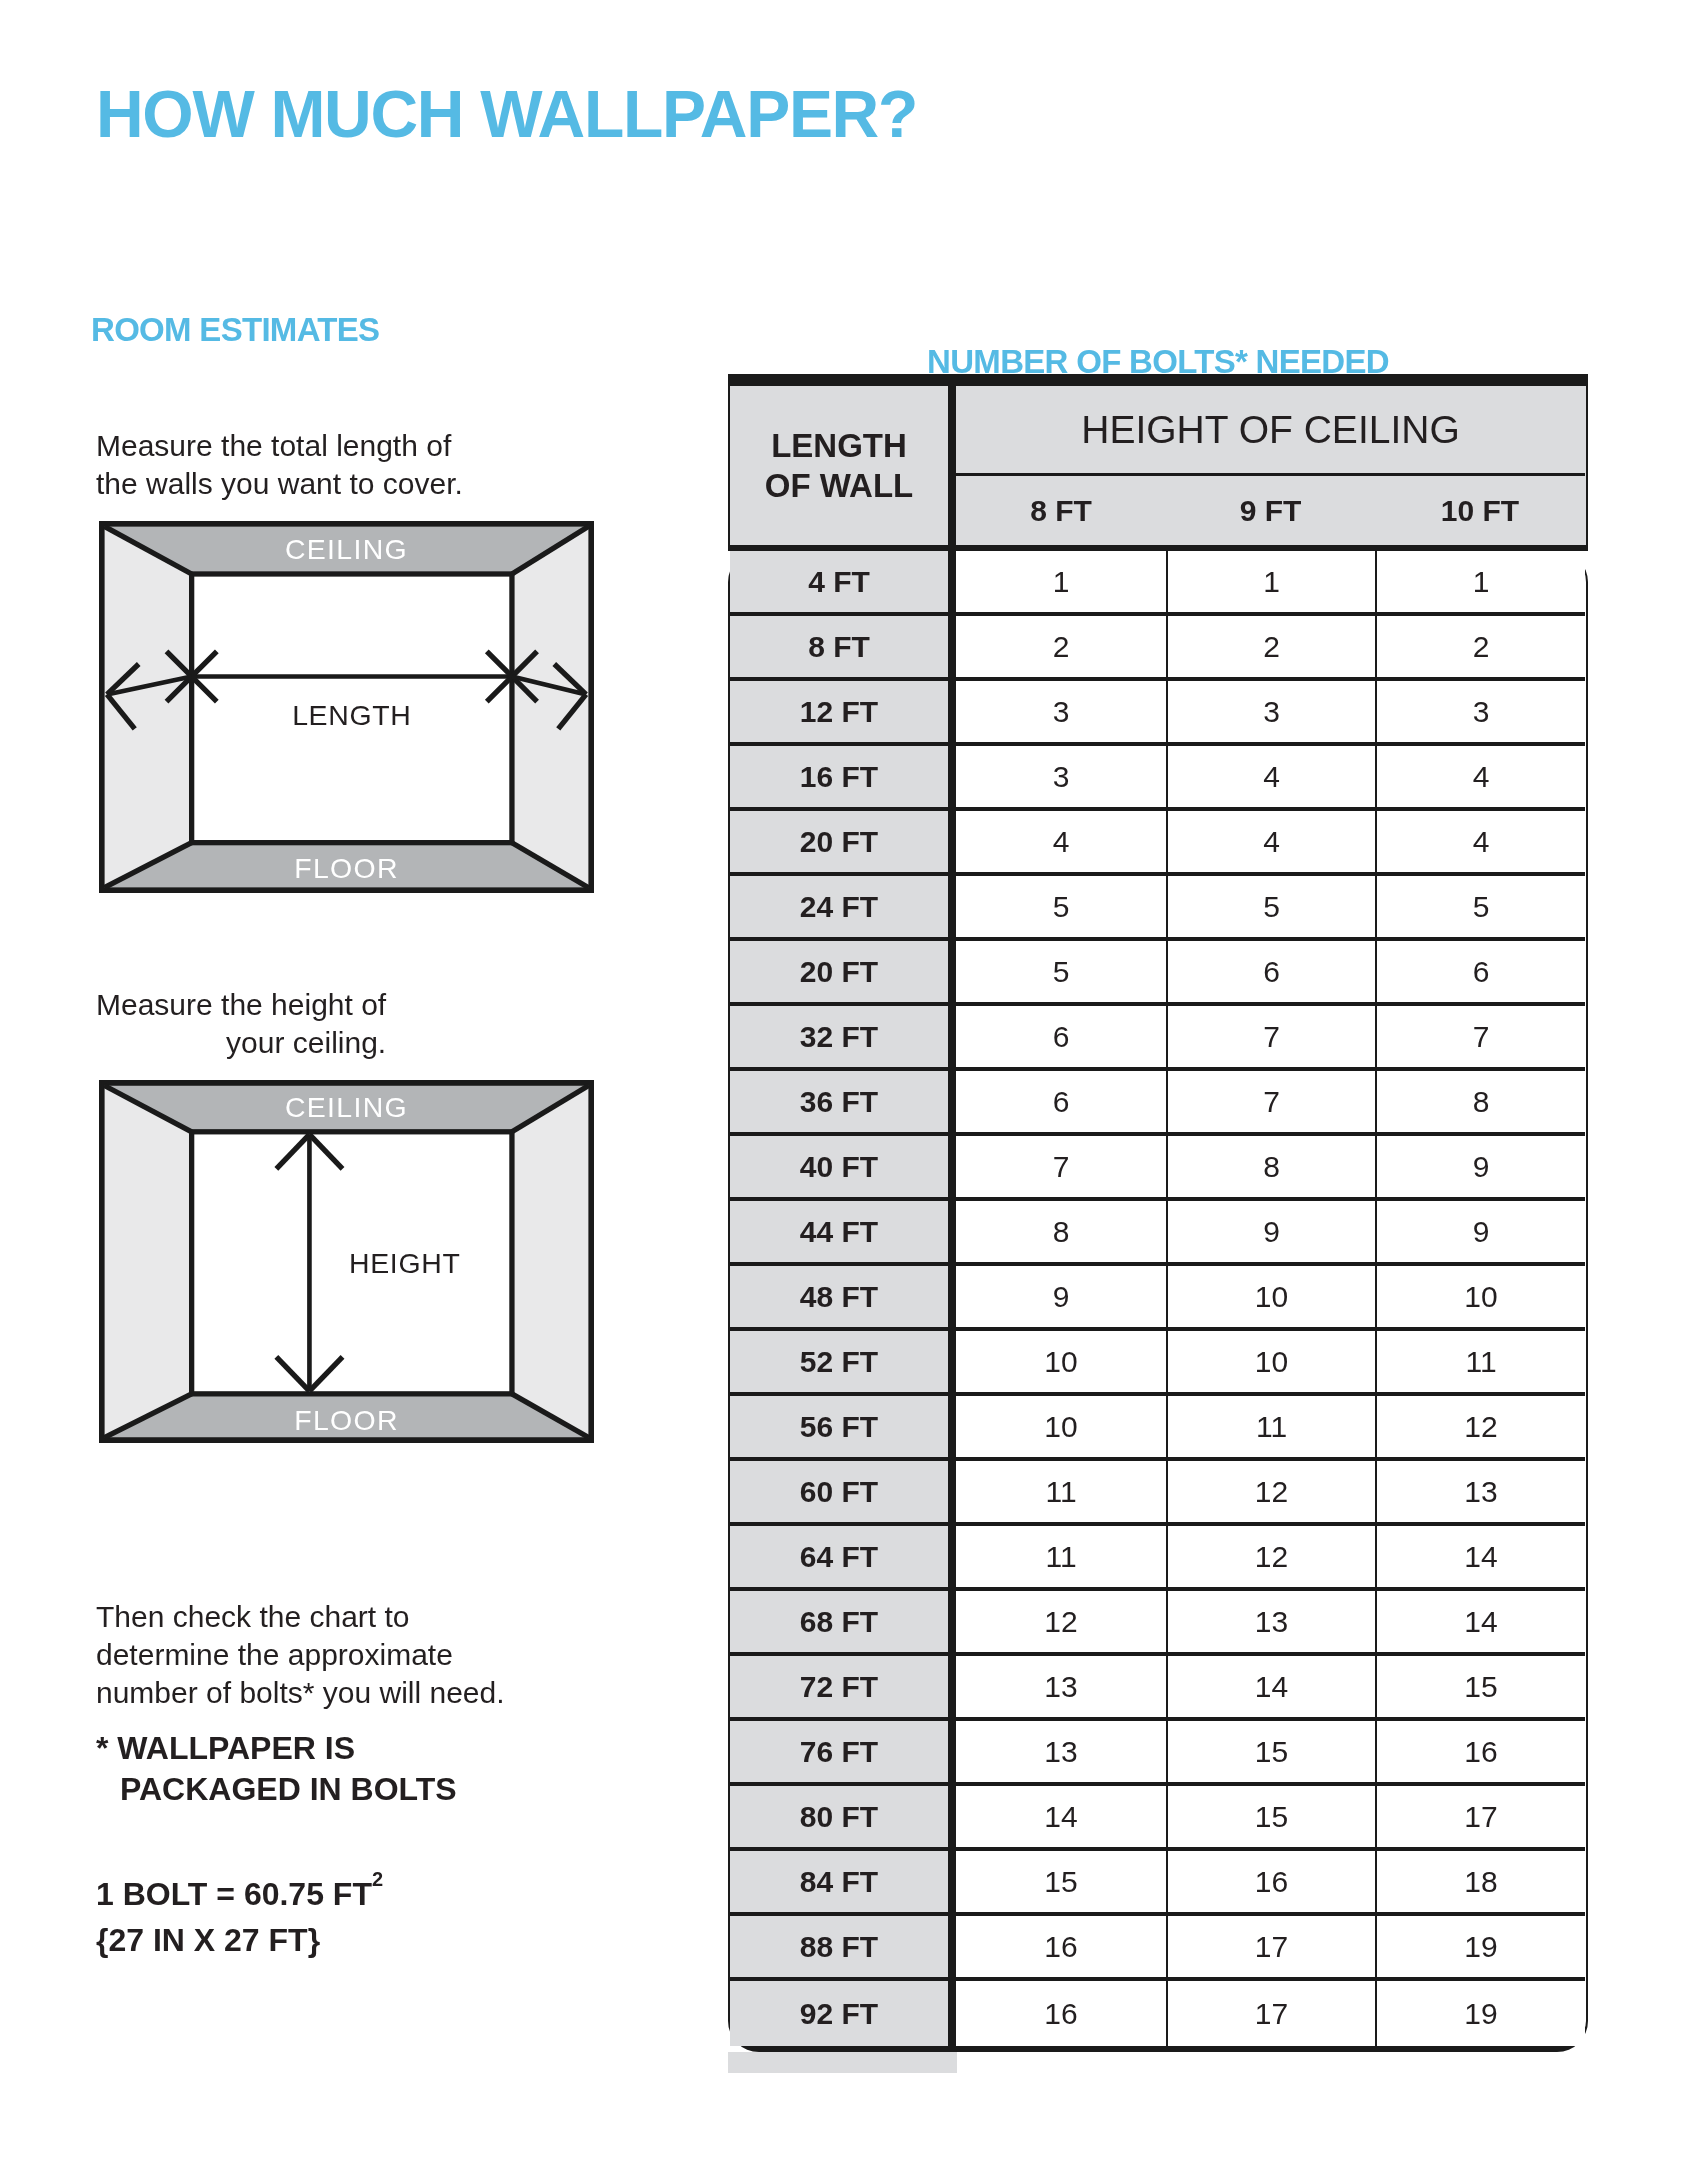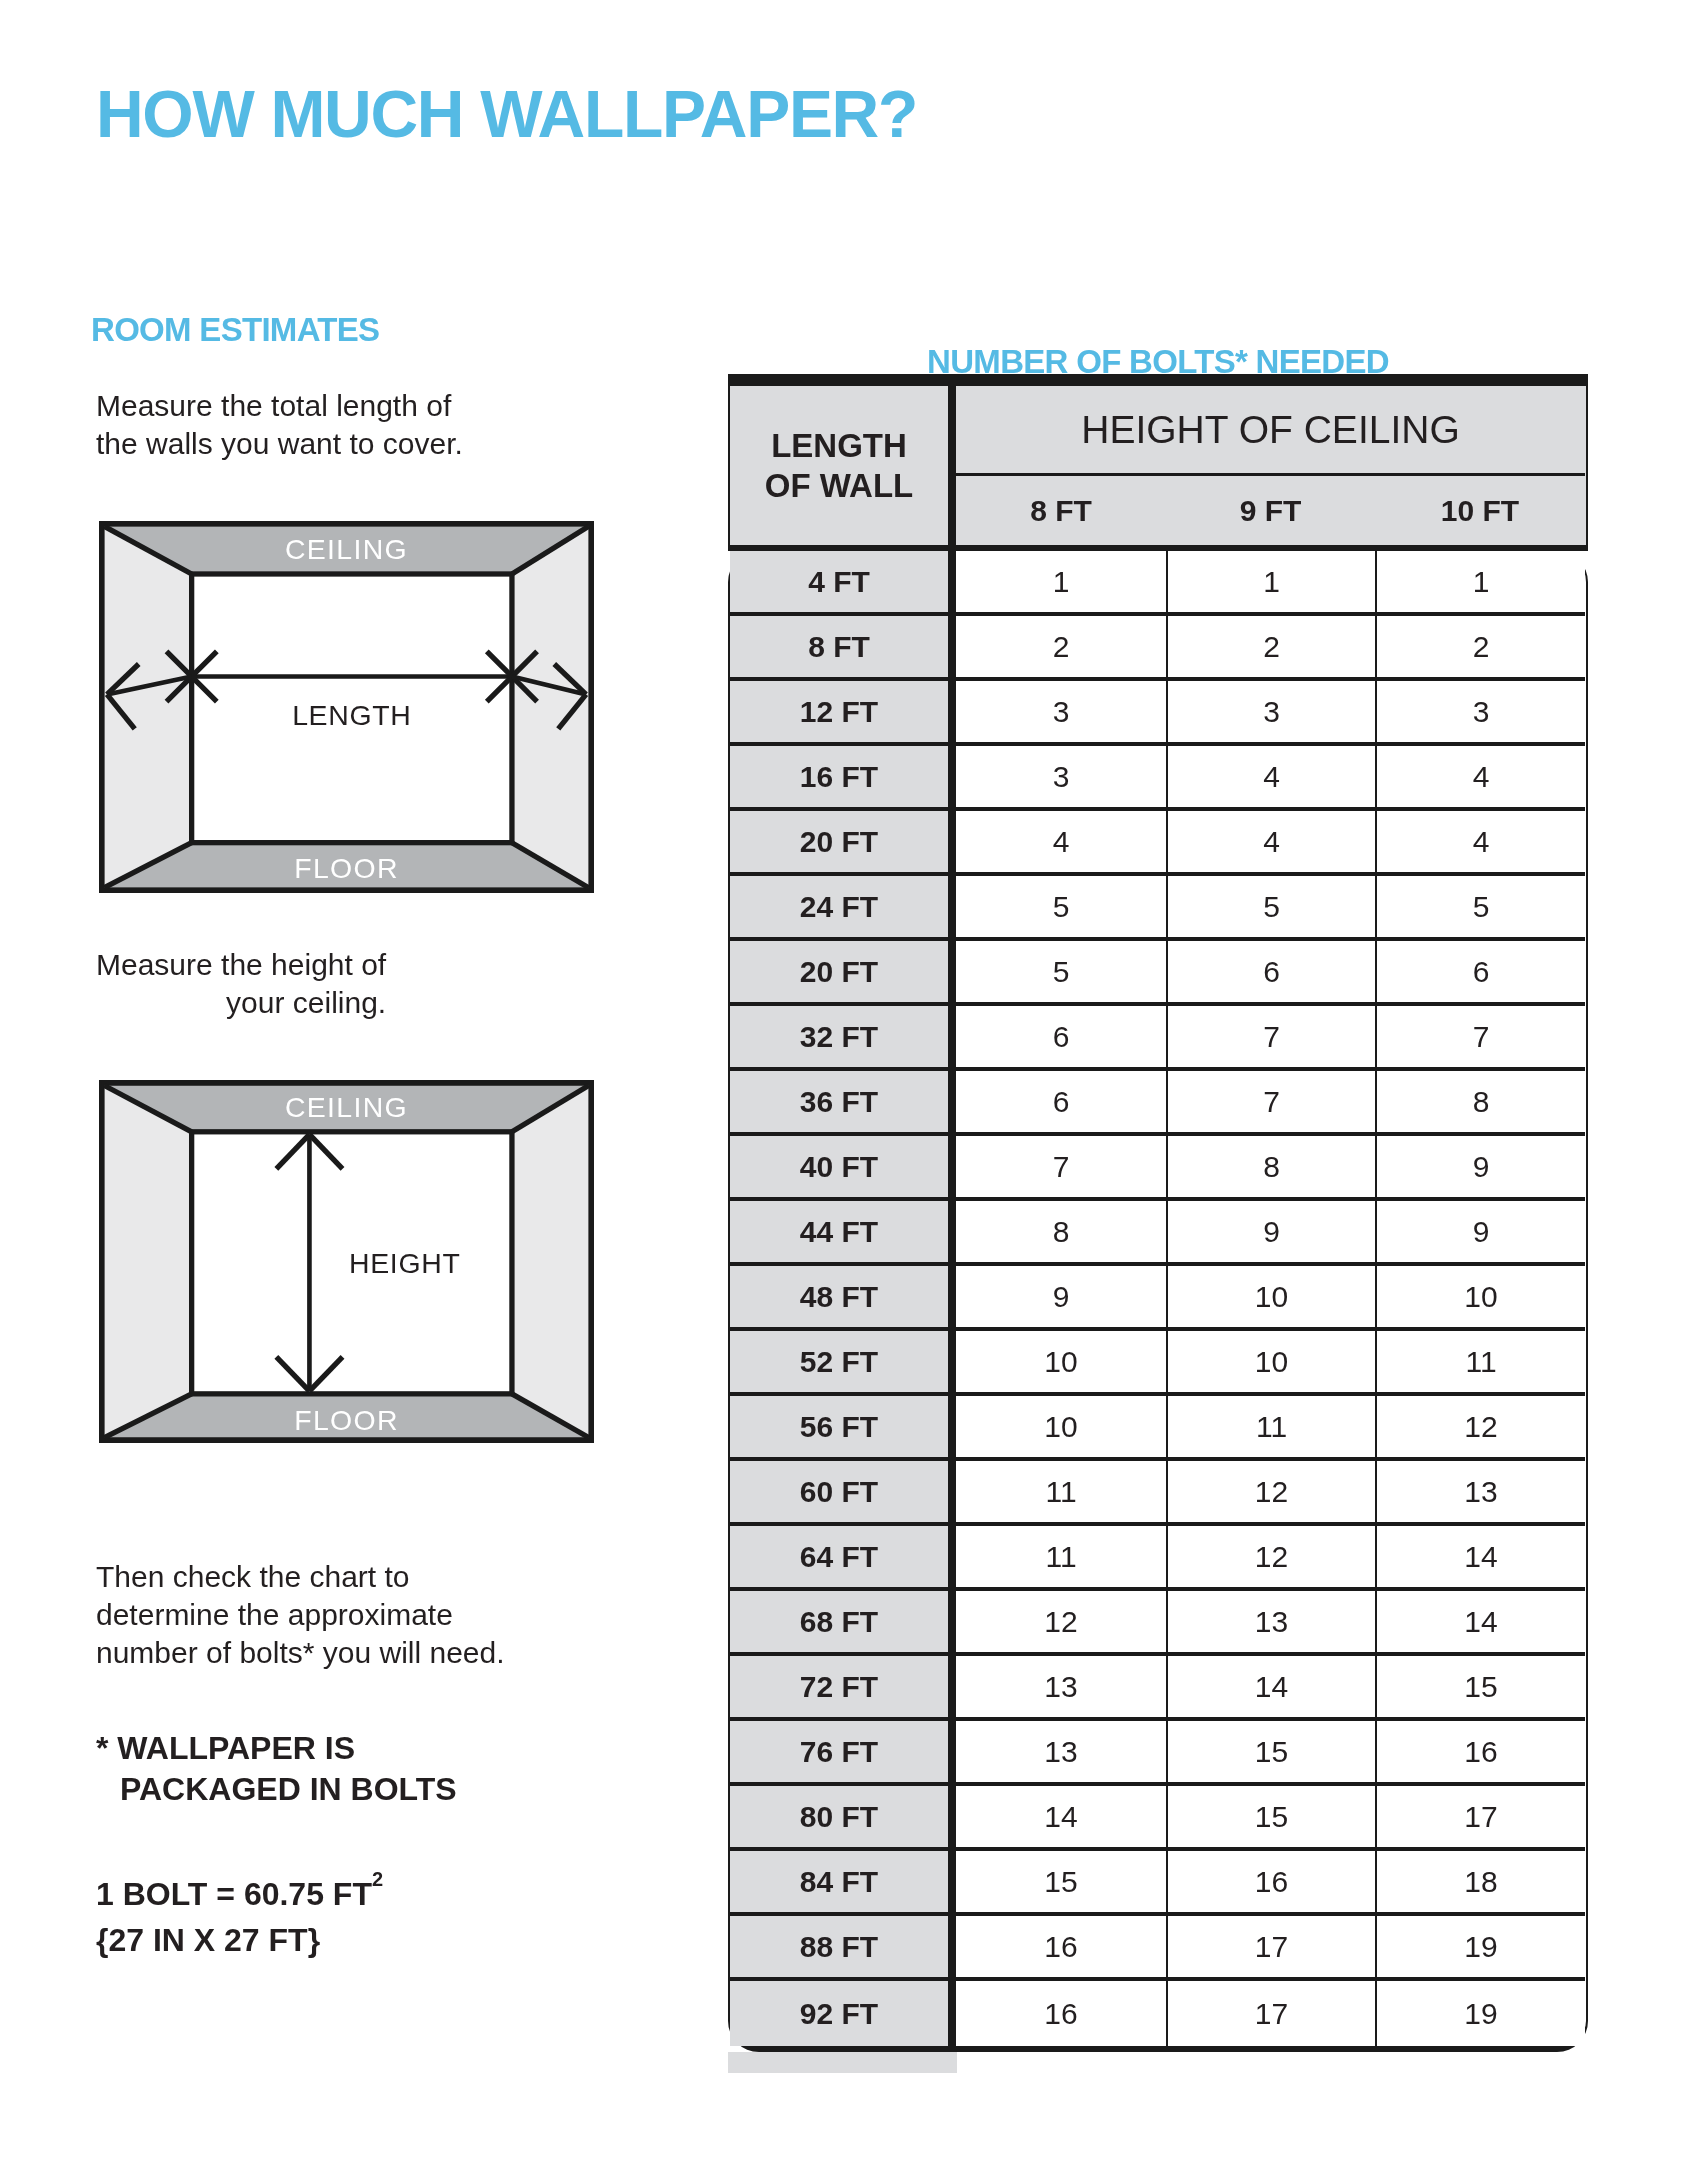--- a/index.html
+++ b/index.html
@@ -12,21 +12,21 @@
   }
   *{margin:0;padding:0;box-sizing:border-box;}
   body{background:#ffffff;font-family:"Liberation Sans","DejaVu Sans",sans-serif;color:var(--ink);}
   .page{position:relative;width:1614px;height:2183px;background:#fff;overflow:hidden;}
 
   .title{position:absolute;left:96px;top:81px;font-size:66px;font-weight:bold;color:var(--accent);letter-spacing:-1.3px;line-height:1;}
   .section-head{position:absolute;font-size:33px;font-weight:bold;color:var(--accent);line-height:1;letter-spacing:-0.7px;}
   .room-estimates{left:91px;top:313px;}
   .bolts-needed{left:728px;top:313px;width:860px;text-align:center;margin-top:32px;}
 
-  .para{position:absolute;left:96px;font-size:30px;line-height:38px;color:var(--ink);}
+  .para{position:absolute;left:96px;font-size:30px;line-height:38px;color:var(--ink);margin-top:40px;}
   .para div{white-space:nowrap;}
 
   .diagram{position:absolute;left:99px;}
   .diagram svg{display:block;}
   .d-text{font-size:43px;letter-spacing:2px;}
   .d-text-white{fill:#ffffff;}
   .d-text-ink{fill:var(--ink);letter-spacing:1px;}
   .c-ceil{fill:var(--mid-gray);}
   .c-wall{fill:var(--wall-gray);}
   .c-back{fill:#ffffff;}

